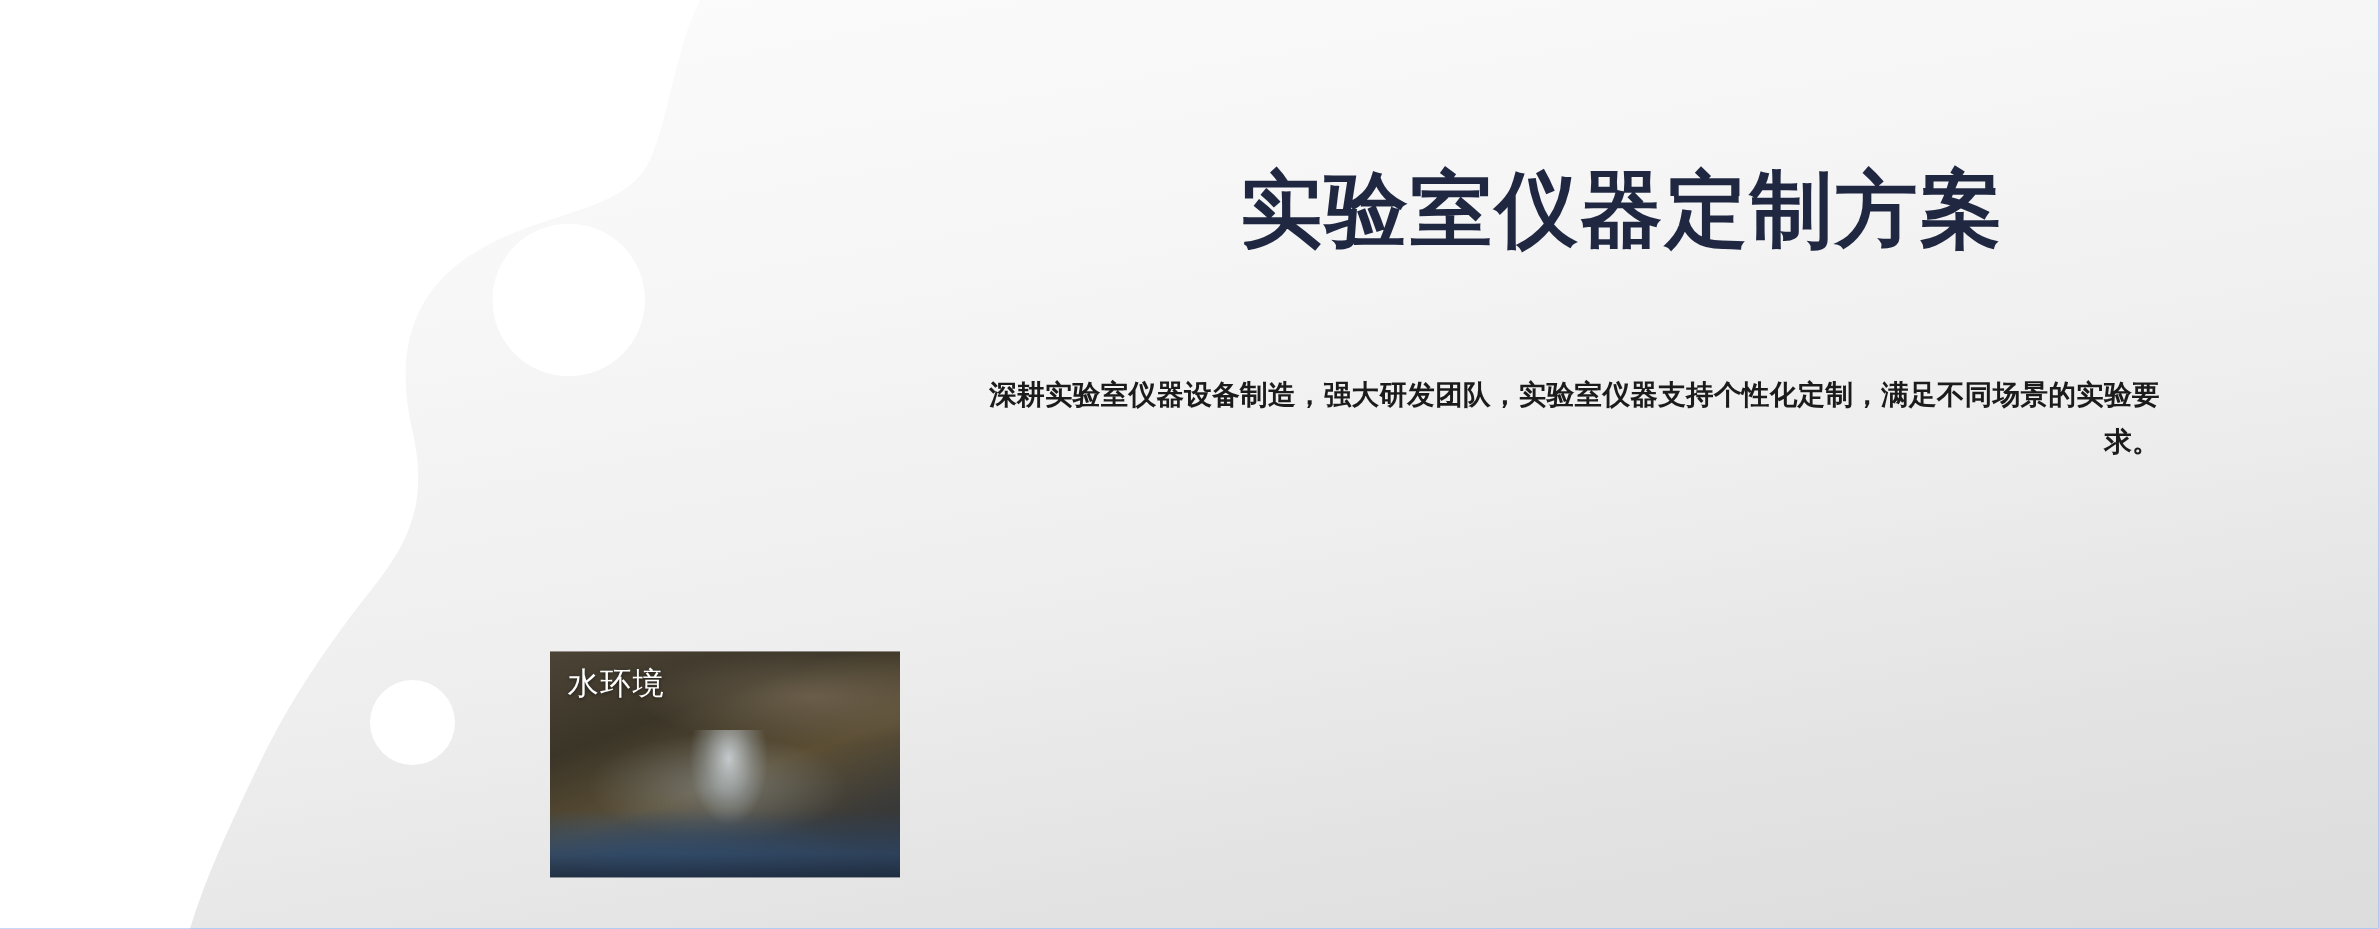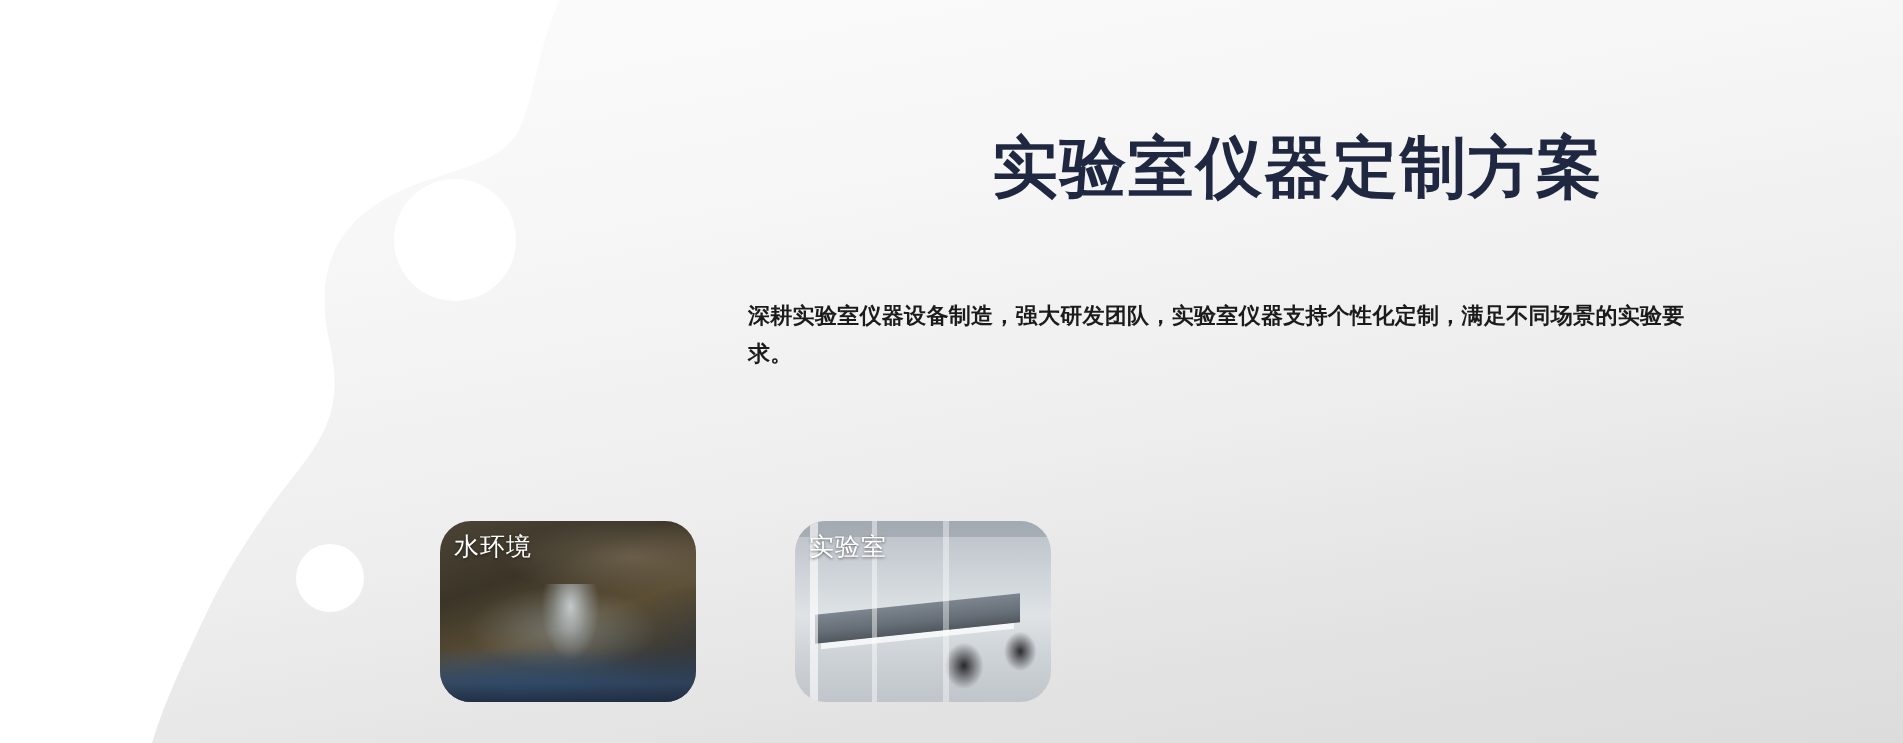--- a/index.html
+++ b/index.html
@@ -50,37 +50,37 @@
     position: absolute;
     left: 748px;
     top: 297px;
     width: 980px;
     margin: 0;
     font-size: 22px;
     line-height: 1.72;
     font-weight: bold;
     color: #1b1b1b;
     letter-spacing: 0.3px;
+    text-align: right;
   }
 
   
   .cards {
     position: absolute;
     left: 440px;
     top: 521px;
     display: flex;
     gap: 99px;
   }
   .card {
     position: relative;
-    width: 256px;
+    width: 280px;
     height: 181px;
     overflow: hidden;
     flex: 0 0 auto;
-    border-radius: 31px;
   }
   .card-art {
     position: absolute;
     inset: 0;
   }
   .card-label {
     position: absolute;
     left: 14px;
     top: 9px;
     font-size: 25px;
@@ -245,21 +245,17 @@
   <p class="subcopy">深耕实验室仪器设备制造，强大研发团队，实验室仪器支持个性化定制，满足不同场景的实验要求。</p>
 
   <div class="cards">
 
     <div class="card">
       <div class="card-art art-water"></div>
       <span class="card-label">水环境</span>
     </div>
 
 
-    <div class="card">
-      <div class="card-art art-lab"></div>
-      <span class="card-label">实验室</span>
-    </div>
 
 
   </div>
 
 </div>
 
 </body></html>

